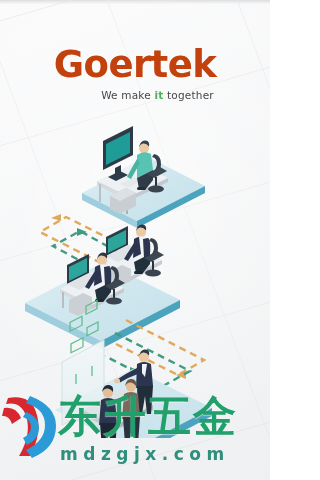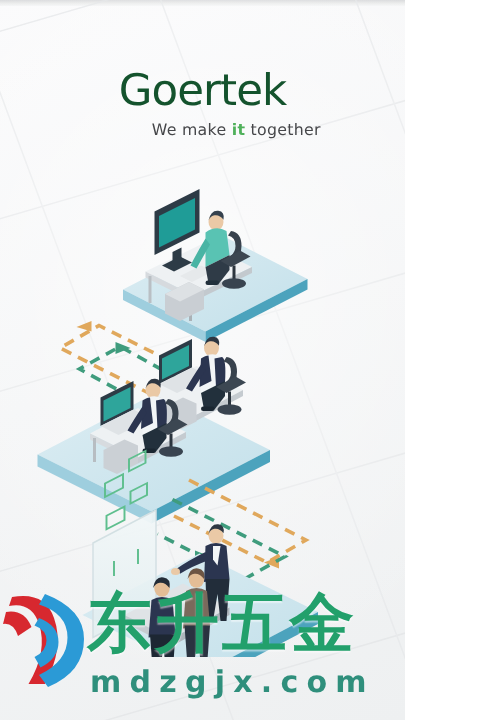--- a/index.html
+++ b/index.html
@@ -46,24 +46,24 @@
   
   .logo-wrap {
     position: absolute;
     left: 0; right: 0;
     top: 46px;
     text-align: center;
     z-index: 6;
   }
   .logo-word {
     font-family: "DejaVu Sans", sans-serif;
-    font-size: 29px;
-    font-weight: normal;
+    font-size: 37px;
+    font-weight: bold;
     letter-spacing: -0.6px;
-    color: #14532d;
+    color: #c2410c;
     line-height: 1;
   }
   .logo-tag {
     margin-top: 7px;
     font-family: "DejaVu Sans", sans-serif;
     font-size: 10.5px;
     color: #46474a;
     letter-spacing: .2px;
     line-height: 1;
     margin-left: 45px;
@@ -104,21 +104,21 @@
     letter-spacing: 2px;
     line-height: 56px;
     white-space: nowrap;
     text-shadow: 0 1px 1px rgba(255,255,255,.5);
   }
   .wm-url {
     position: absolute;
     left: 60px; top: 56px;
     width: 208px;
     font-family: "DejaVu Sans", sans-serif;
-    font-size: 20px;
+    font-size: 17px;
     font-weight: bold;
     color: #2f8f7c;
     letter-spacing: 5.5px;
     line-height: 20px;
     white-space: nowrap;
   }
 </style>
 </head>
 <body>
 

